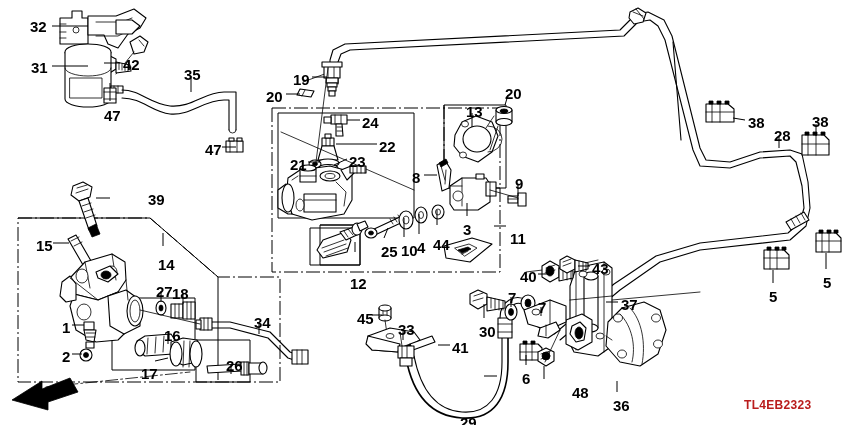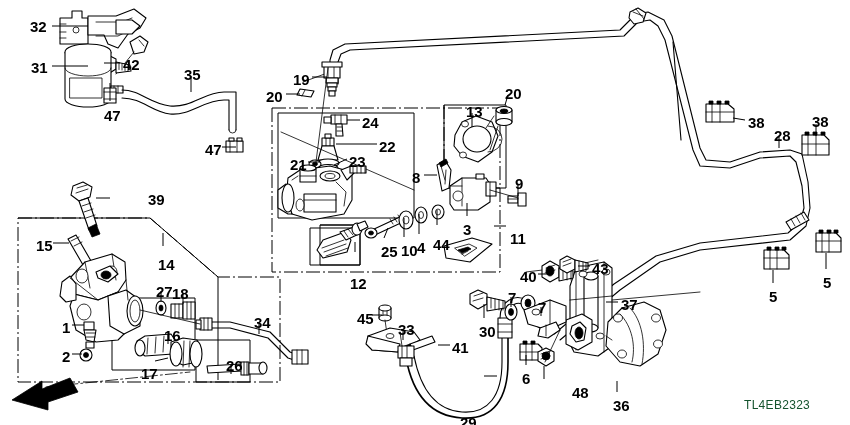--- a/index.html
+++ b/index.html
@@ -18,23 +18,23 @@
     font-weight:700;
     color:#000;
     line-height:1;
     white-space:nowrap;
     user-select:none;
   }
   .code{
     position:absolute;
     font-family:"Liberation Sans", sans-serif;
     font-size:12px;
-    font-weight:400;
+    font-weight:700;
     letter-spacing:.3px;
-    color:#14532d;
+    color:#b91c1c;
   }
 </style>
 </head>
 <body>
 
 <div id="sheet">
 
   <svg id="art" viewBox="0 0 850 425" xmlns="http://www.w3.org/2000/svg">
     <defs>
       <style>

